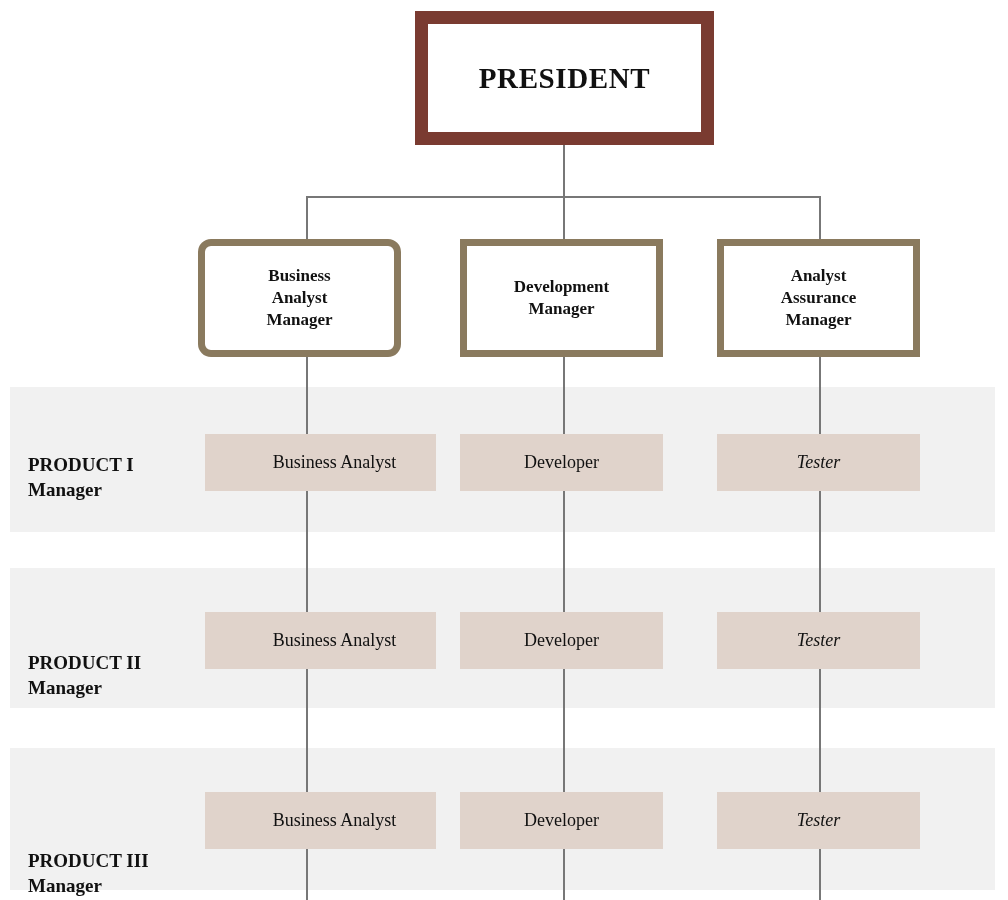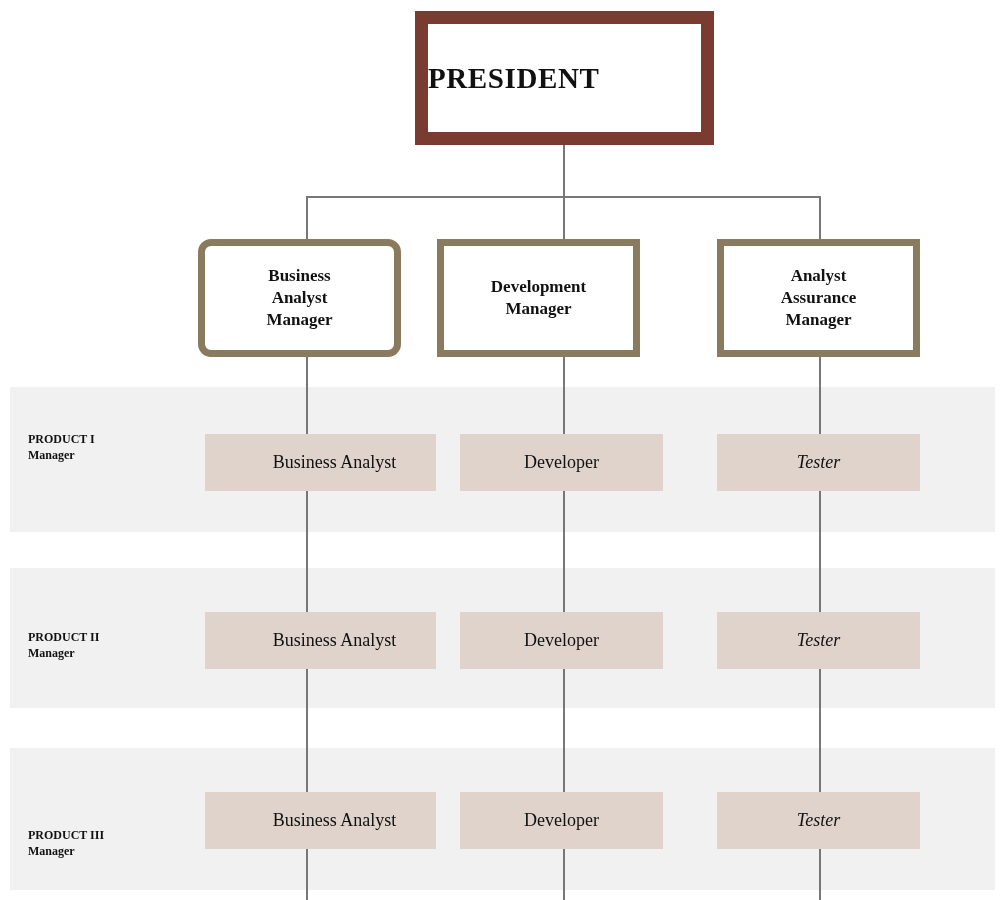--- a/index.html
+++ b/index.html
@@ -61,20 +61,21 @@
     z-index: 4;
   }
   #president-inner {
     width: 100%;
     height: 100%;
     box-sizing: border-box;
     border: 4px solid #7a3b31;
     background: #ffffff;
     display: flex;
     align-items: center;
+    justify-content: center;
   }
   #president-label {
     font-size: 29px;
     font-weight: bold;
     letter-spacing: 0.6px;
     color: #111111;
     text-align: center;
   }
 
   
@@ -85,41 +86,42 @@
     height: 118px;
     box-sizing: border-box;
     background: #ffffff;
     border: 7px solid #8a7a5e;
     display: flex;
     align-items: center;
     justify-content: center;
     z-index: 4;
   }
   #manager-0 { left: 198px; border-radius: 13px; }
-  #manager-1 { left: 437px; }
+  #manager-1 { left: 460px; }
   #manager-2 { left: 717px; }
   .manager-label {
     font-size: 17px;
     font-weight: bold;
     line-height: 1.28;
     text-align: center;
     color: #111111;
     padding: 0 6px;
   }
 
   
   .product-label {
     position: absolute;
     left: 28px;
     width: 170px;
-    font-size: 12px;
+    font-size: 19px;
     font-weight: bold;
     line-height: 1.3;
     color: #111111;
     z-index: 3;
+    margin-top: 21px;
   }
   #product-label-0 { top: 432px; }
   #product-label-1 { top: 630px; }
   #product-label-2 { top: 828px; }
 
   
   .role-box {
     position: absolute;
     width: 203px;
     height: 57px;

